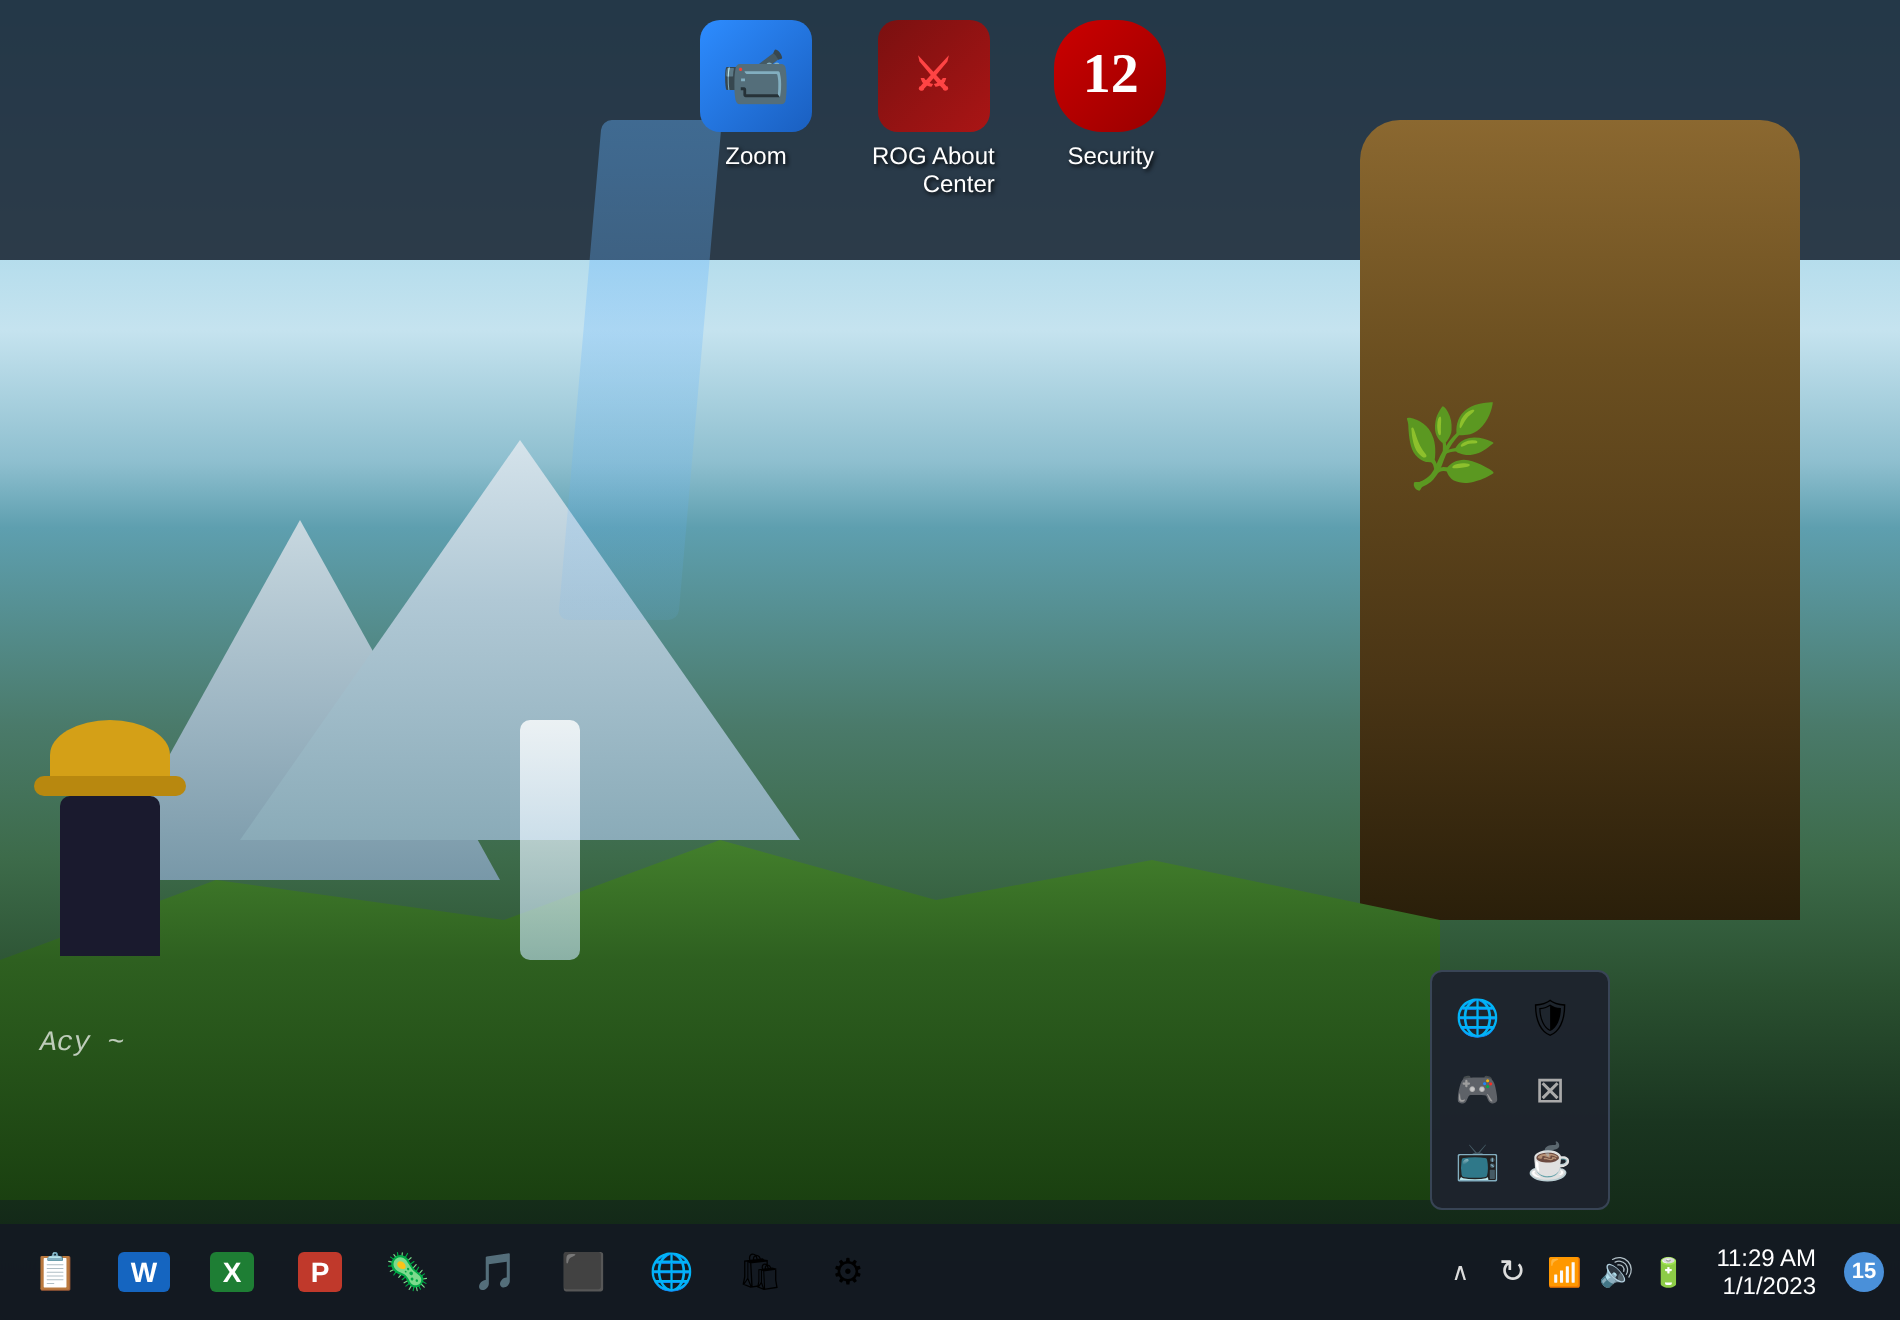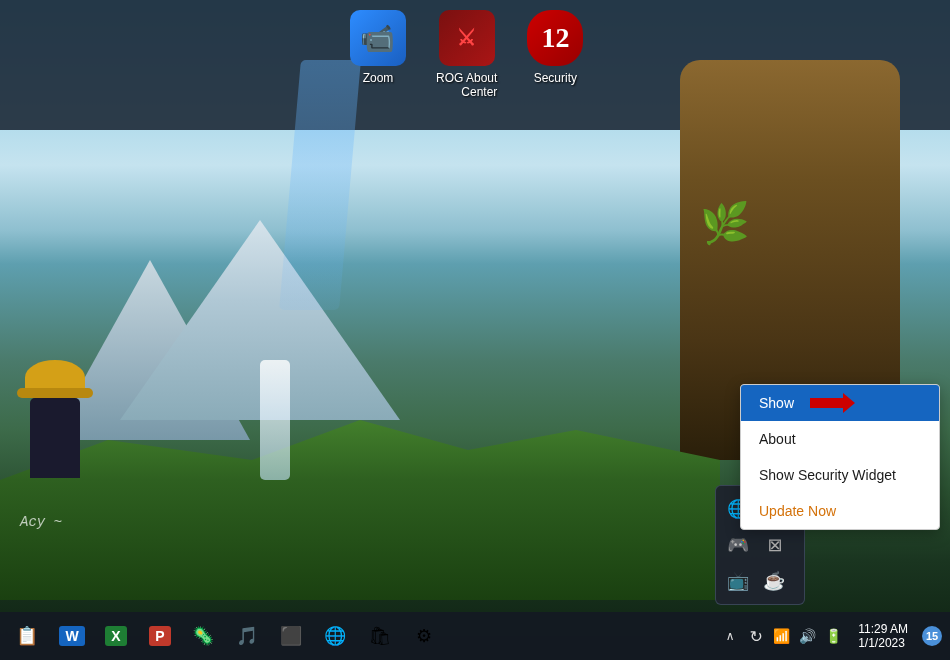--- a/index.html
+++ b/index.html
@@ -232,21 +232,21 @@
       align-items: center;
       justify-content: center;
       font-size: 14px;
       cursor: pointer;
       color: #DDD;
     }
 
     .clock-area {
       display: flex;
       flex-direction: column;
-      align-items: flex-start;
+      align-items: flex-end;
       color: white;
       font-size: 12px;
       padding: 0 6px;
     }
 
     .notification-badge {
       width: 20px;
       height: 20px;
       background: #4A90D9;
       border-radius: 50%;
@@ -400,39 +400,20 @@
 
   <div class="tray-popup">
     <div class="tray-popup-icon">🌐</div>
     <div class="tray-popup-icon">🛡</div>
     <div class="tray-popup-icon" style="color: #FF4444;">🎮</div>
     <div class="tray-popup-icon" style="color: #AAA;">⊠</div>
     <div class="tray-popup-icon">📺</div>
     <div class="tray-popup-icon">☕</div>
   </div>
 
-  <div class="context-menu">
-    <div class="context-menu-item selected">
-      <span>Show</span>
-      <span style="display:inline-flex; align-items:center; margin-left: 8px;">
-        <span style="display:inline-block; width:35px; height:10px; background:#CC0000; position:relative;">
-          <span style="position:absolute; right:-10px; top:-5px; width:0; height:0; border-left:12px solid #CC0000; border-top:10px solid transparent; border-bottom:10px solid transparent;"></span>
-        </span>
-      </span>
-    </div>
-    <div class="context-menu-item">
-      <span>About</span>
-    </div>
-    <div class="context-menu-item">
-      <span>Show Security Widget</span>
-    </div>
-    <div class="context-menu-item orange-text">
-      <span>Update Now</span>
-    </div>
-  </div>
 
   <div class="taskbar">
     <div class="taskbar-left">
       <div class="taskbar-icon">
         <span style="font-size:18px;">📋</span>
       </div>
       <div class="taskbar-icon">
         <span style="background:#1565C0; color:white; font-weight:bold; font-size:14px; padding:2px 6px; border-radius:3px;">W</span>
       </div>
       <div class="taskbar-icon">

